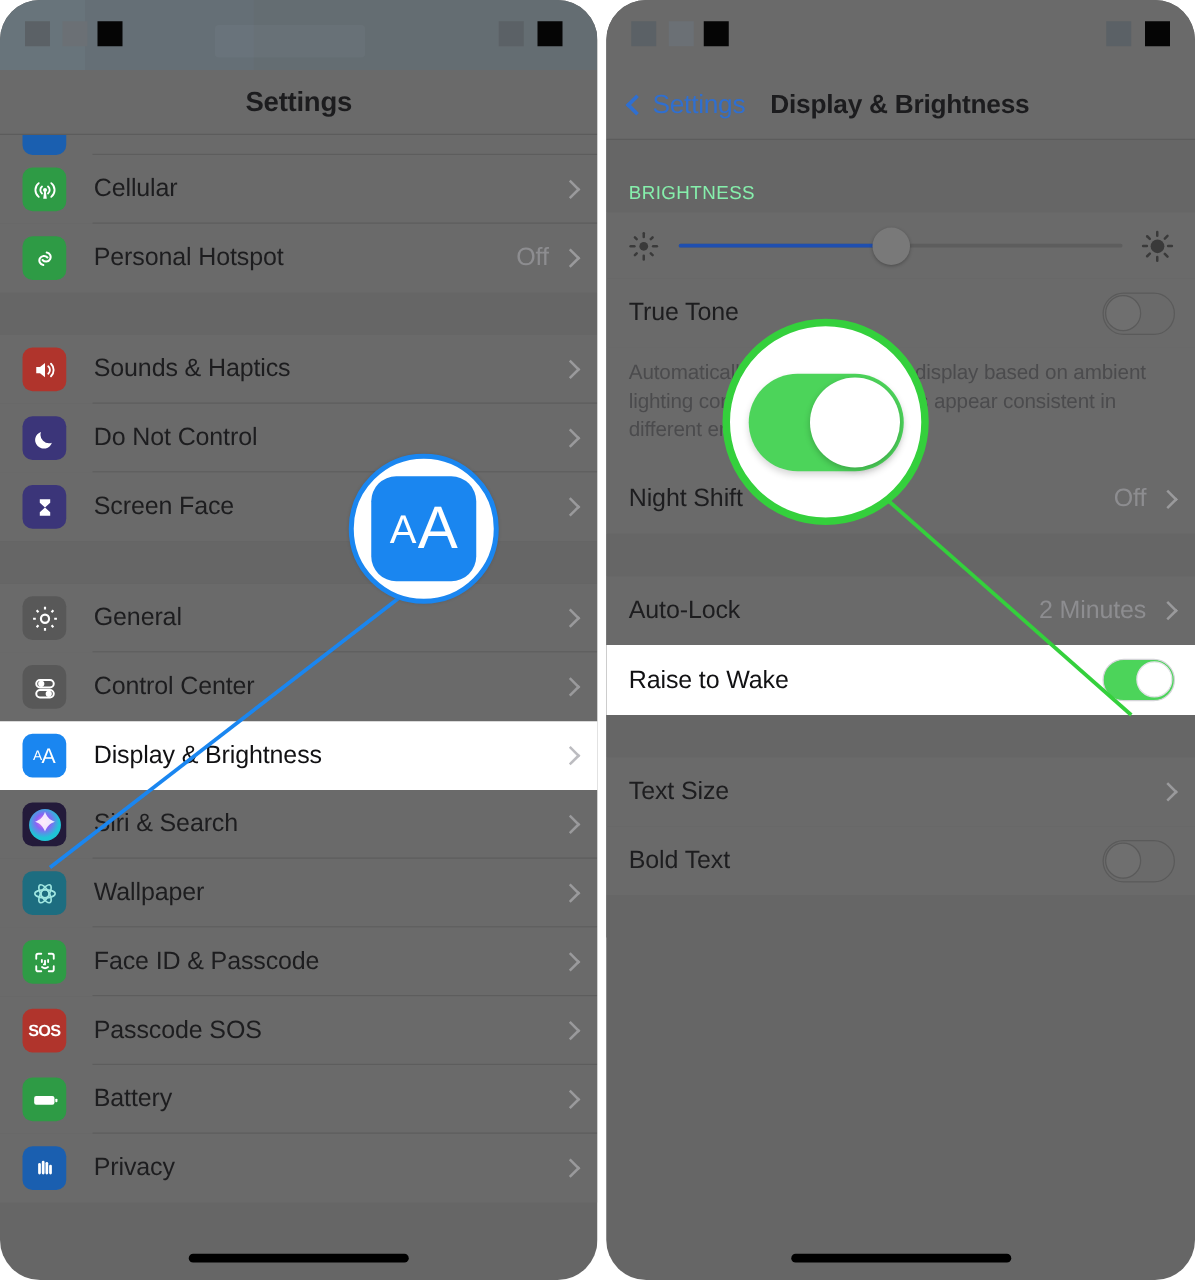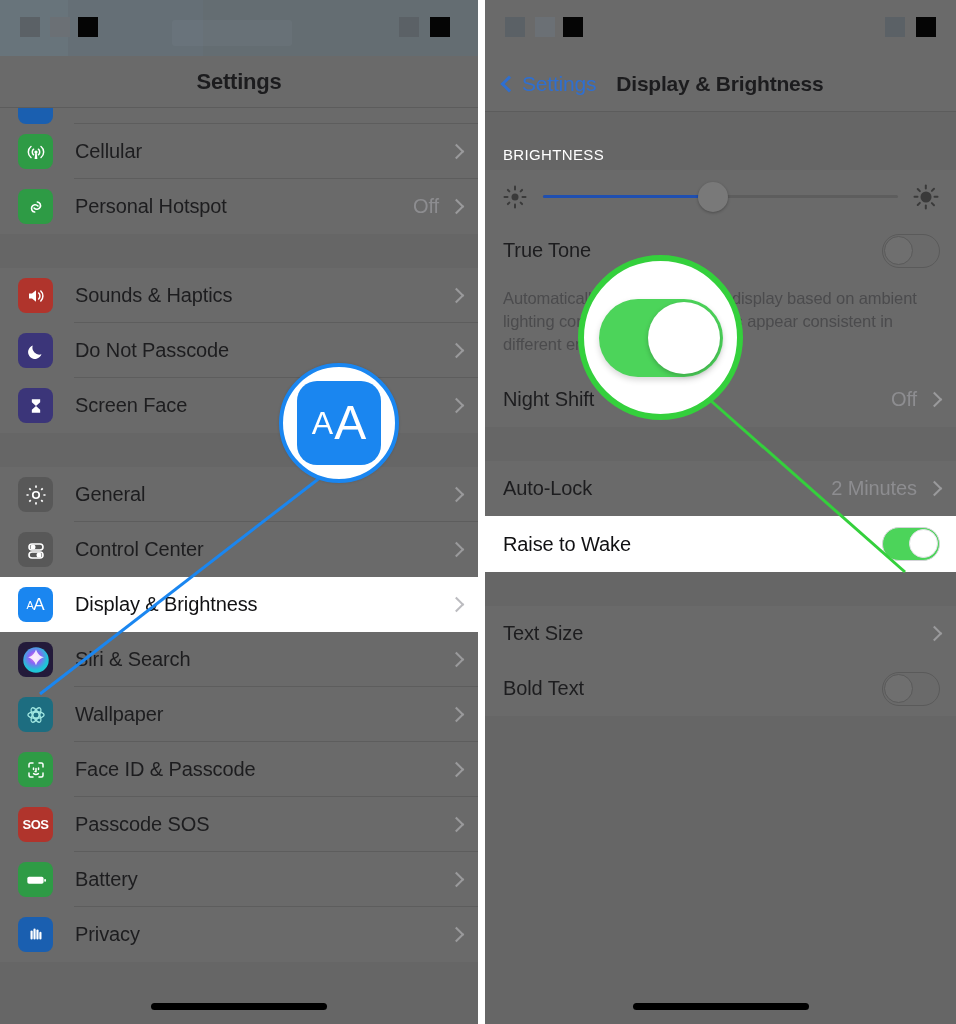--- a/index.html
+++ b/index.html
@@ -15,20 +15,21 @@
     background: #ffffff;
     display: flex;
   }
 
   
   .phone {
     position: relative;
     height: 1024px;
     overflow: hidden;
     background: #666666;
+    border-radius: 32px;
   }
   .phone.left  { width: 478px; }
   .phone.gap   { width: 7px; background:#ffffff; }
   .phone.right { width: 471px; }
 
   
   .statusbar {
     position: relative;
     height: 56px;
     background: #6a6a6a;
@@ -158,21 +159,21 @@
   }
   .row.white .chev { border-color: #bcbcc0; }
 
   
   .section-hdr {
     height: 58px;
     display: flex; align-items: flex-end;
     padding: 0 0 7px 18px;
     background: #666666;
     font-size: 15px;
-    color: #ffffff;
+    color: #86efac;
     letter-spacing: 0.35px;
   }
   .slider-row {
     position: relative;
     height: 53px;
     background: #6a6a6a;
     display: flex; align-items: center;
     padding: 0 18px;
   }
   .track {
@@ -376,21 +377,21 @@
         </div>
       <div class="sep"></div>
     </div>
 
     <div class="row">
       <div class="app-icon" style="background:#3b3579">
         <svg width="22" height="22" viewBox="0 0 24 24">
             <path d="M18 15.5A7.5 7.5 0 018.5 6a7.5 7.5 0 109.5 9.5z" fill="#fff"></path>
           </svg>
       </div>
-      <div class="row-label">Do Not Passcode</div>
+      <div class="row-label">Do Not Control</div>
       <div class="row-right">
           <span class="chev"></span>
         </div>
       <div class="sep"></div>
     </div>
 
     <div class="row nosep">
       <div class="app-icon" style="background:#3b3579">
         <svg width="20" height="20" viewBox="0 0 24 24">
             <path d="M7 4h10v3.5L12 12l5 4.5V20H7v-3.5L12 12 7 7.5z" fill="#fff"></path>

